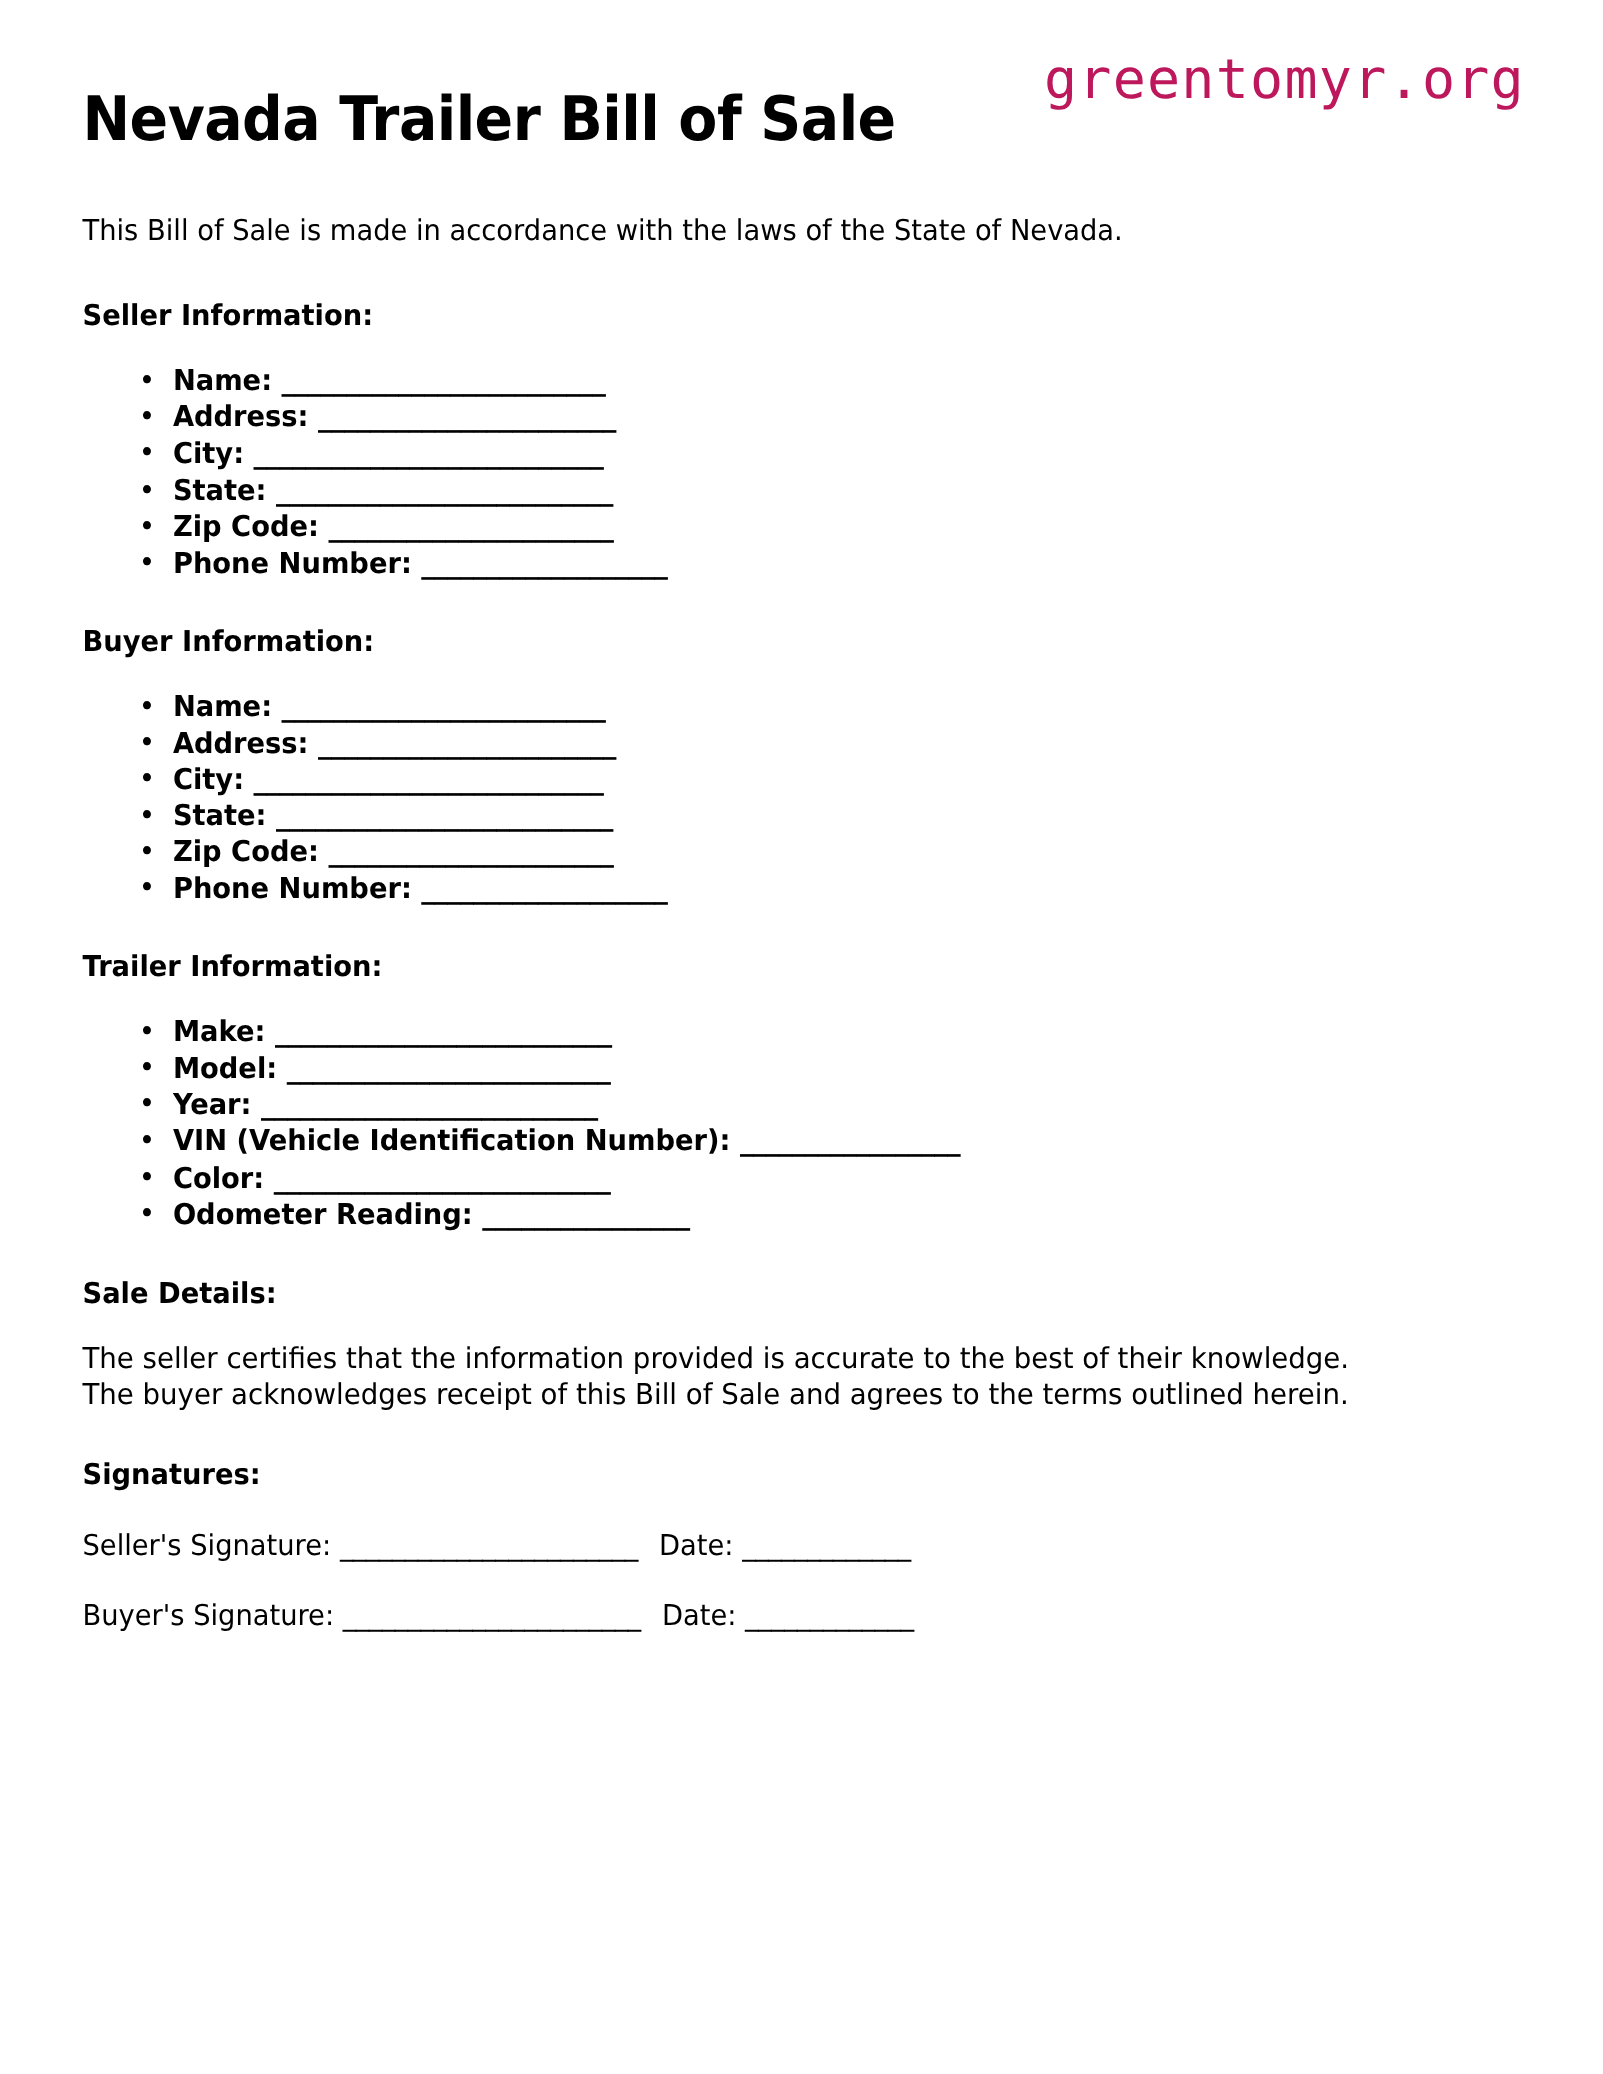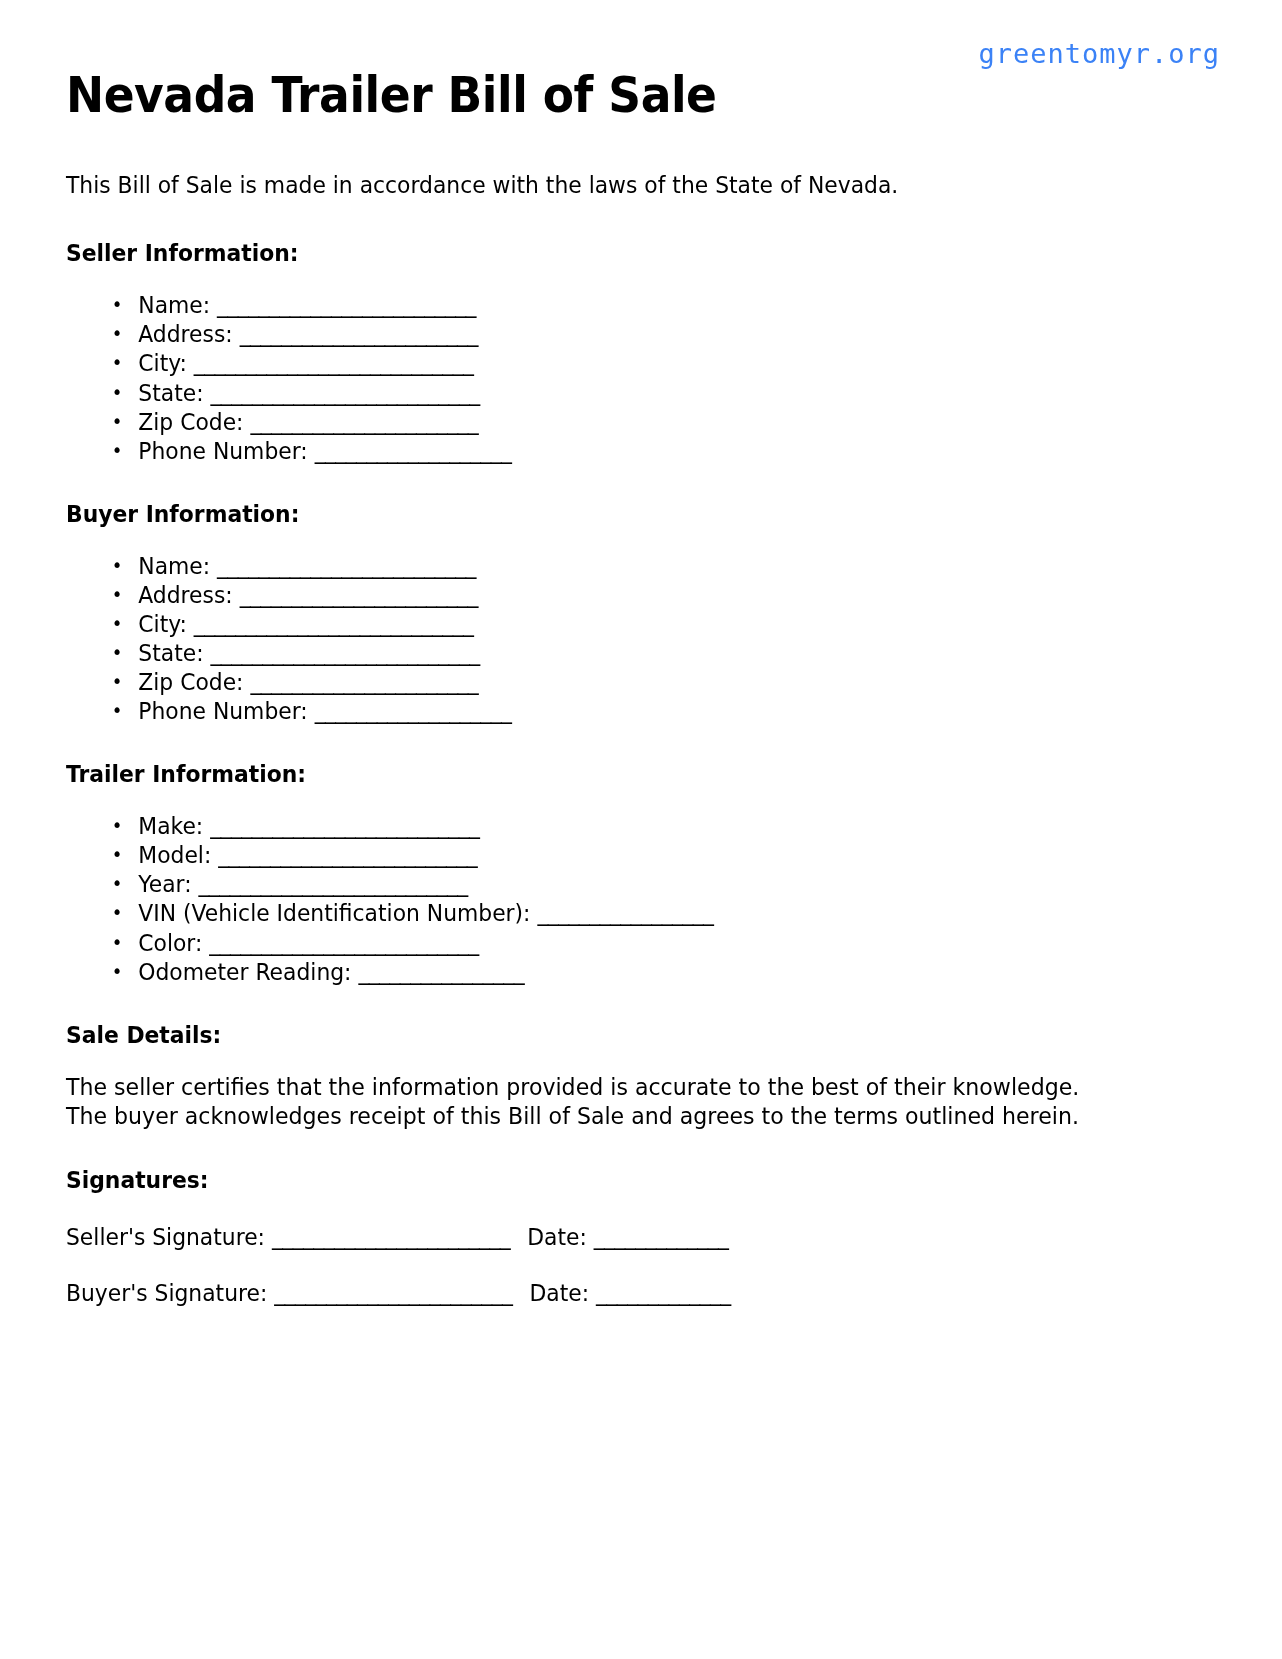--- a/index.html
+++ b/index.html
@@ -23,23 +23,23 @@
     box-sizing: border-box;
     padding: 0;
   }
 
   
   .watermark {
     position: absolute;
     top: 38px;
     right: 62px;
     font-family: "DejaVu Sans Mono", "Liberation Mono", monospace;
-    font-size: 27px;
+    font-size: 44px;
     letter-spacing: 1px;
-    color: #3b82f6;
+    color: #be185d;
     white-space: nowrap;
     user-select: none;
   }
 
   
   .content {
     position: absolute;
     left: 66px;
     top: 68px;
     width: 1110px;
@@ -72,20 +72,21 @@
     line-height: 1.3;
     margin: 0 0 22px 0;
     transform: scaleX(0.95);
     transform-origin: left center;
   }
 
   ul.field-list {
     list-style: none;
     margin: 16px 0 34px 0;
     padding: 0 0 0 40px;
+    font-weight: bold;
   }
 
   ul.field-list li {
     position: relative;
     font-size: 23px;
     line-height: 1.265;
     padding-left: 34px;
     white-space: nowrap;
     transform: scaleX(0.95);
     transform-origin: left center;

